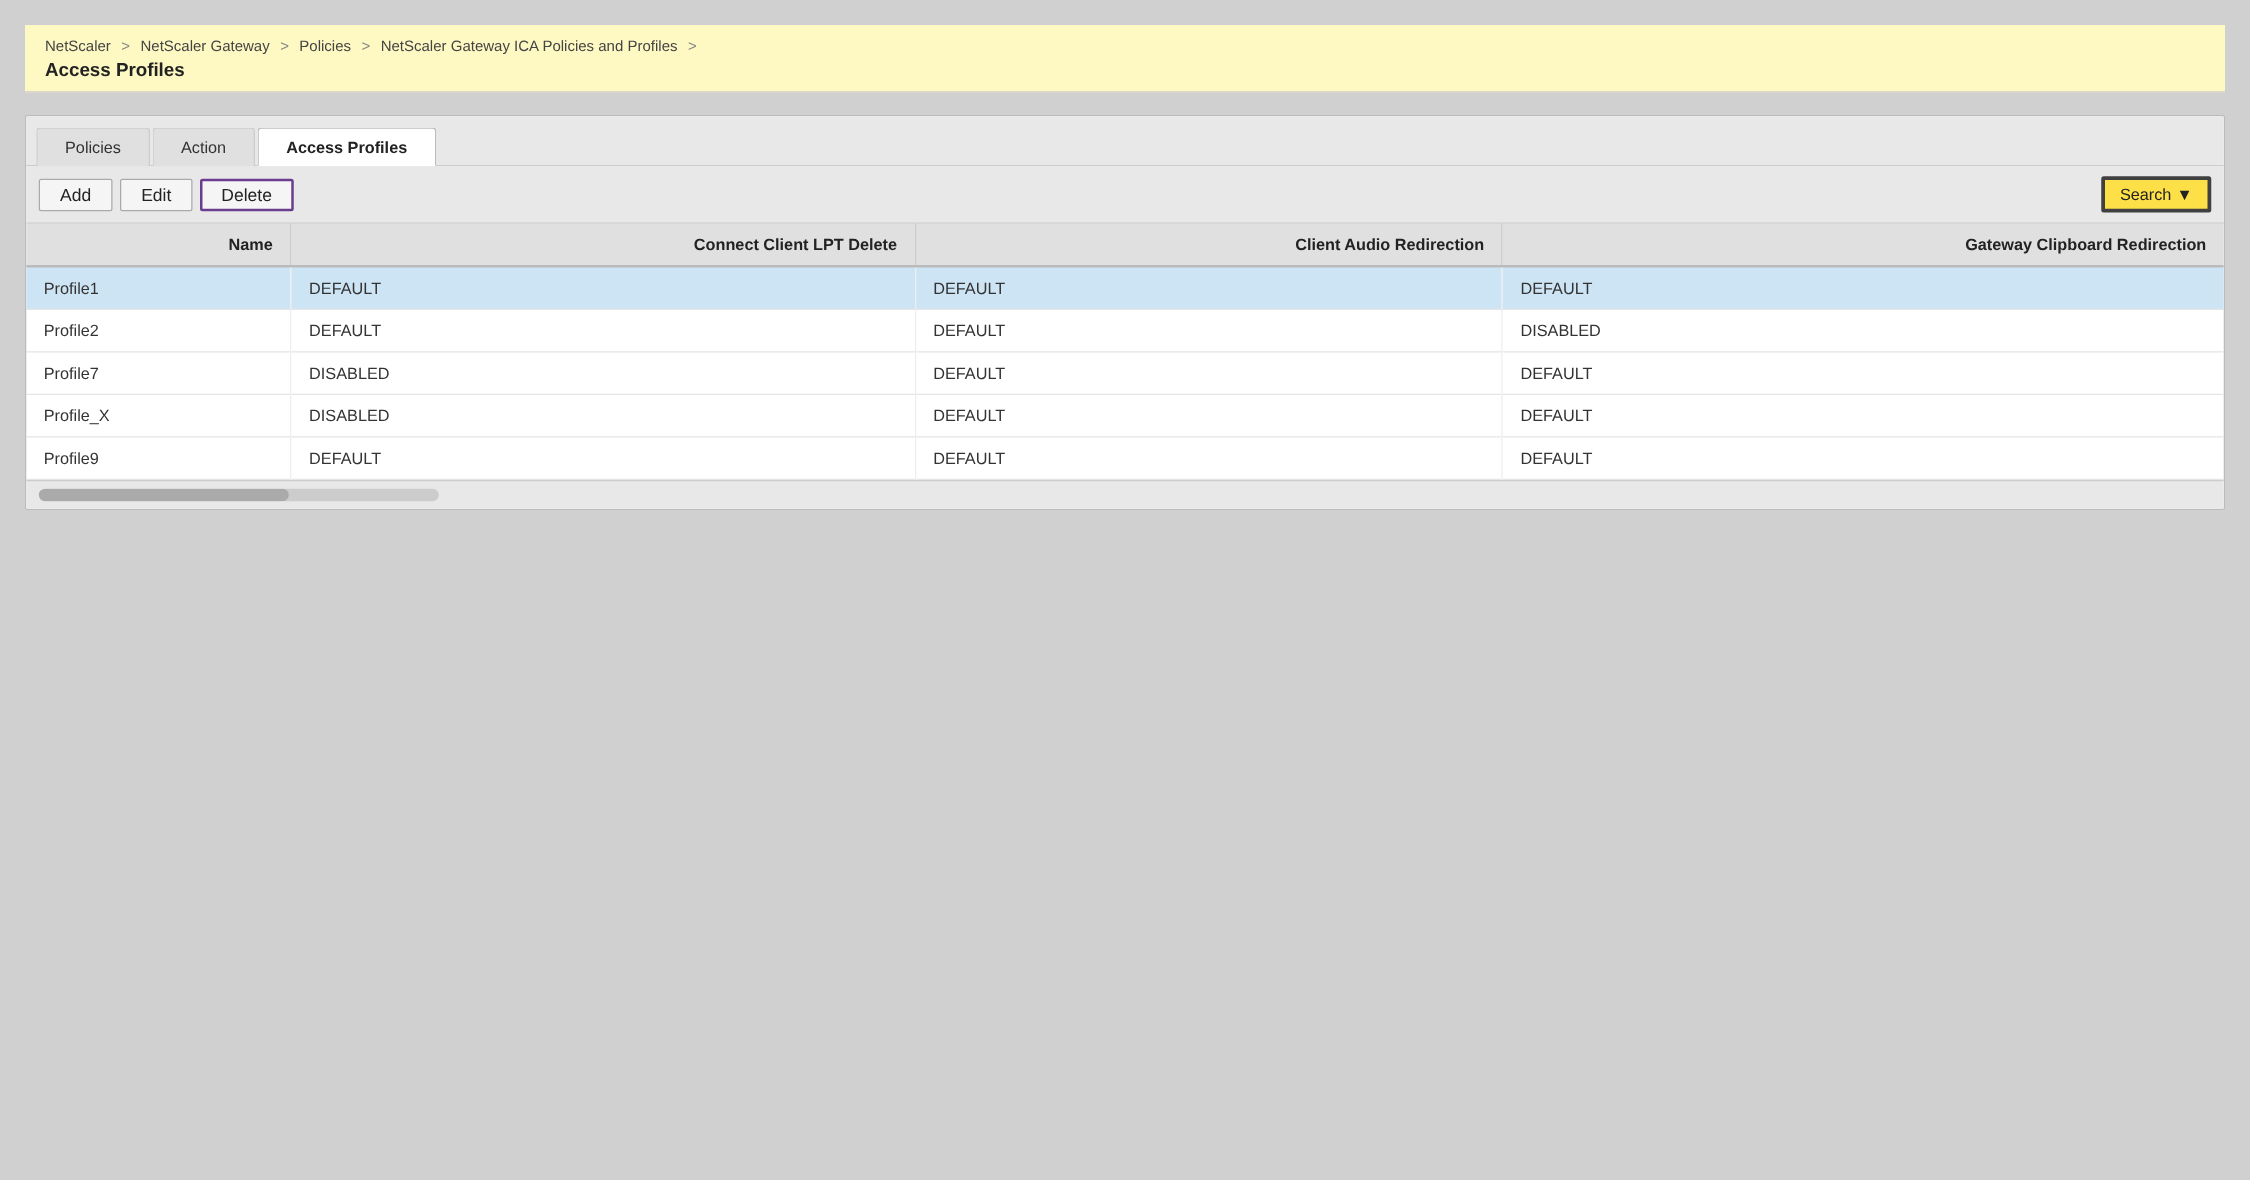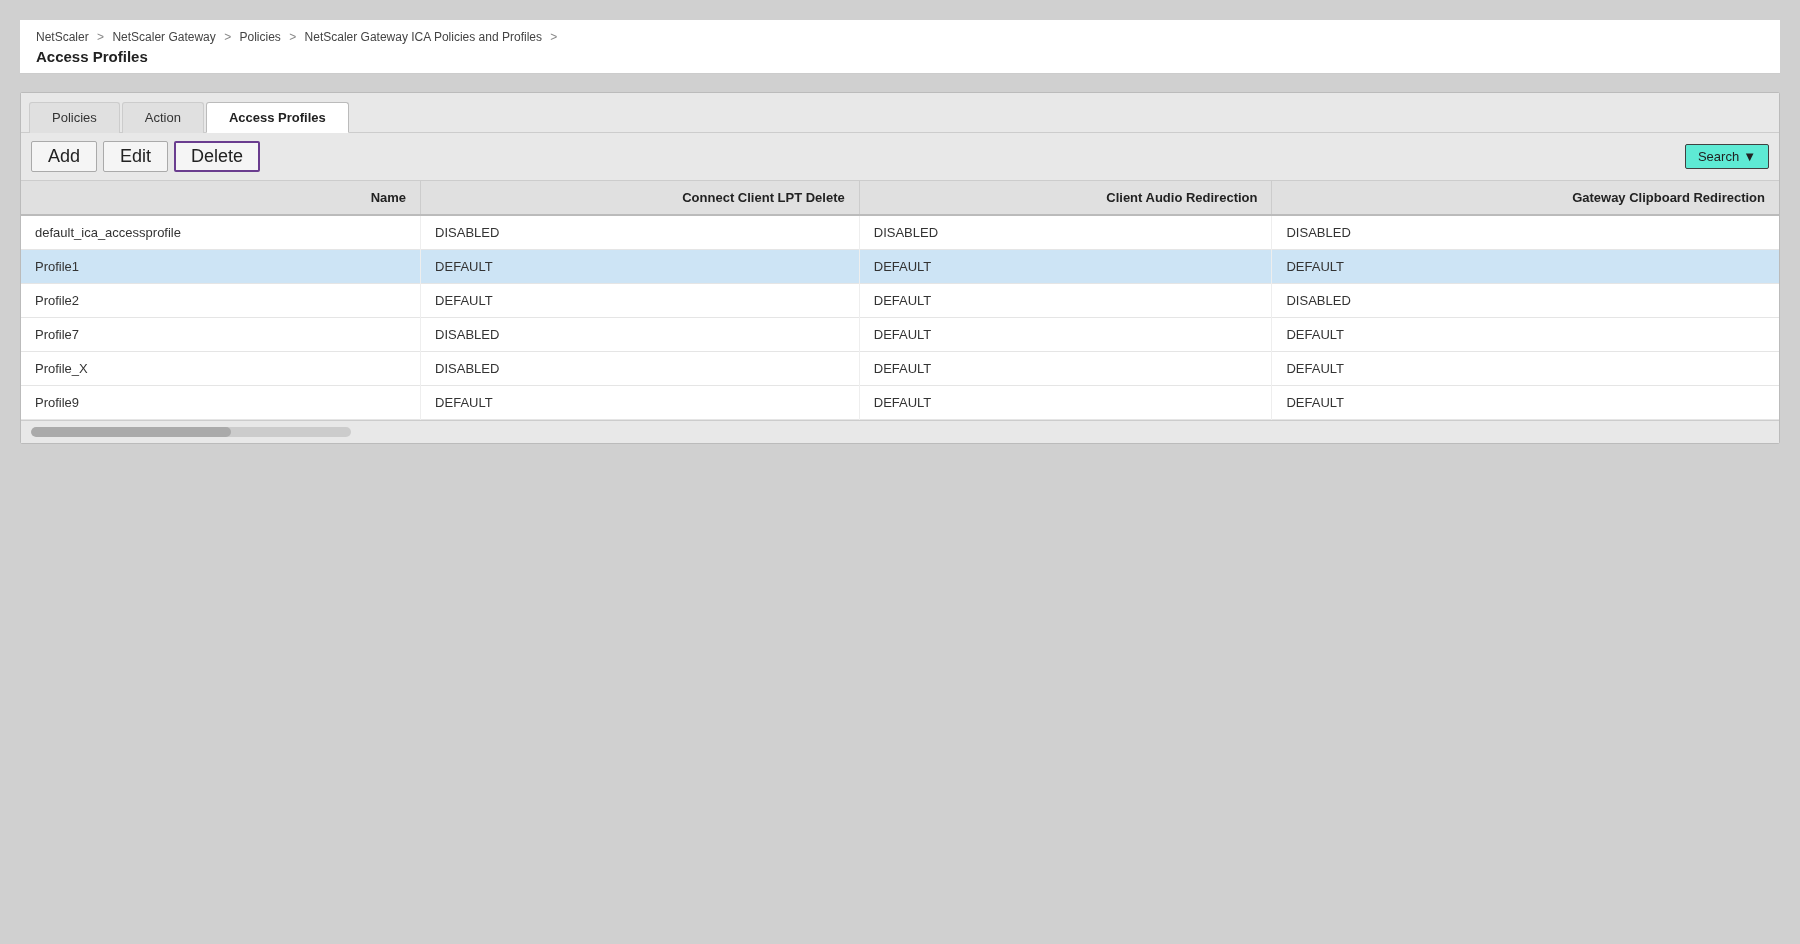--- a/index.html
+++ b/index.html
@@ -8,21 +8,21 @@
       font-size: 13px;
       background: #d0d0d0;
       color: #222;
     }
     .page-wrapper {
       padding: 20px;
       background: #d0d0d0;
       min-height: 944px;
     }
     .breadcrumb-area {
-      background: #ffffff;
+      background: #fef9c3;
       border-bottom: 1px solid #ccc;
       padding: 10px 15px 8px 16px;
       margin-bottom: 18px;
     }
     .breadcrumb-line {
       font-size: 12px;
       color: #444;
       margin-bottom: 4px;
     }
     .breadcrumb-line span.sep {
@@ -75,36 +75,36 @@
       align-items: center;
       background: #e8e8e8;
       border-bottom: 1px solid #ccc;
       padding: 8px 10px;
     }
     .toolbar-btn {
       padding: 4px 16px;
       border: 1px solid #aaa;
       background: #f5f5f5;
       cursor: pointer;
-      font-size: 18px;
+      font-size: 14px;
       color: #222;
       margin-right: 6px;
       border-radius: 2px;
     }
     .toolbar-btn.focused {
       border: 2px solid #6a3d8f;
       padding: 3px 15px;
     }
     .toolbar-spacer {
       flex: 1;
     }
     .search-btn {
       padding: 4px 12px;
-      border: 1px solid #404040;
-      background: #5eead4;
+      border: 3px solid #404040;
+      background: #fde047;
       cursor: pointer;
       font-size: 13px;
       color: #222;
       border-radius: 2px;
       display: flex;
       align-items: center;
       gap: 4px;
     }
     
     .data-table {
@@ -208,26 +208,20 @@
     <table class="data-table">
       <thead>
         <tr>
           <th>Name</th>
           <th>Connect Client LPT Delete</th>
           <th>Client Audio Redirection</th>
           <th>Gateway Clipboard Redirection</th>
         </tr>
       </thead>
       <tbody id="table-body">
-      <tr>
-            <td>default_ica_accessprofile</td>
-            <td>DISABLED</td>
-            <td>DISABLED</td>
-            <td>DISABLED</td>
-          </tr>
           <tr class="selected">
             <td>Profile1</td>
             <td>DEFAULT</td>
             <td>DEFAULT</td>
             <td>DEFAULT</td>
           </tr>
           <tr>
             <td>Profile2</td>
             <td>DEFAULT</td>
             <td>DEFAULT</td>

